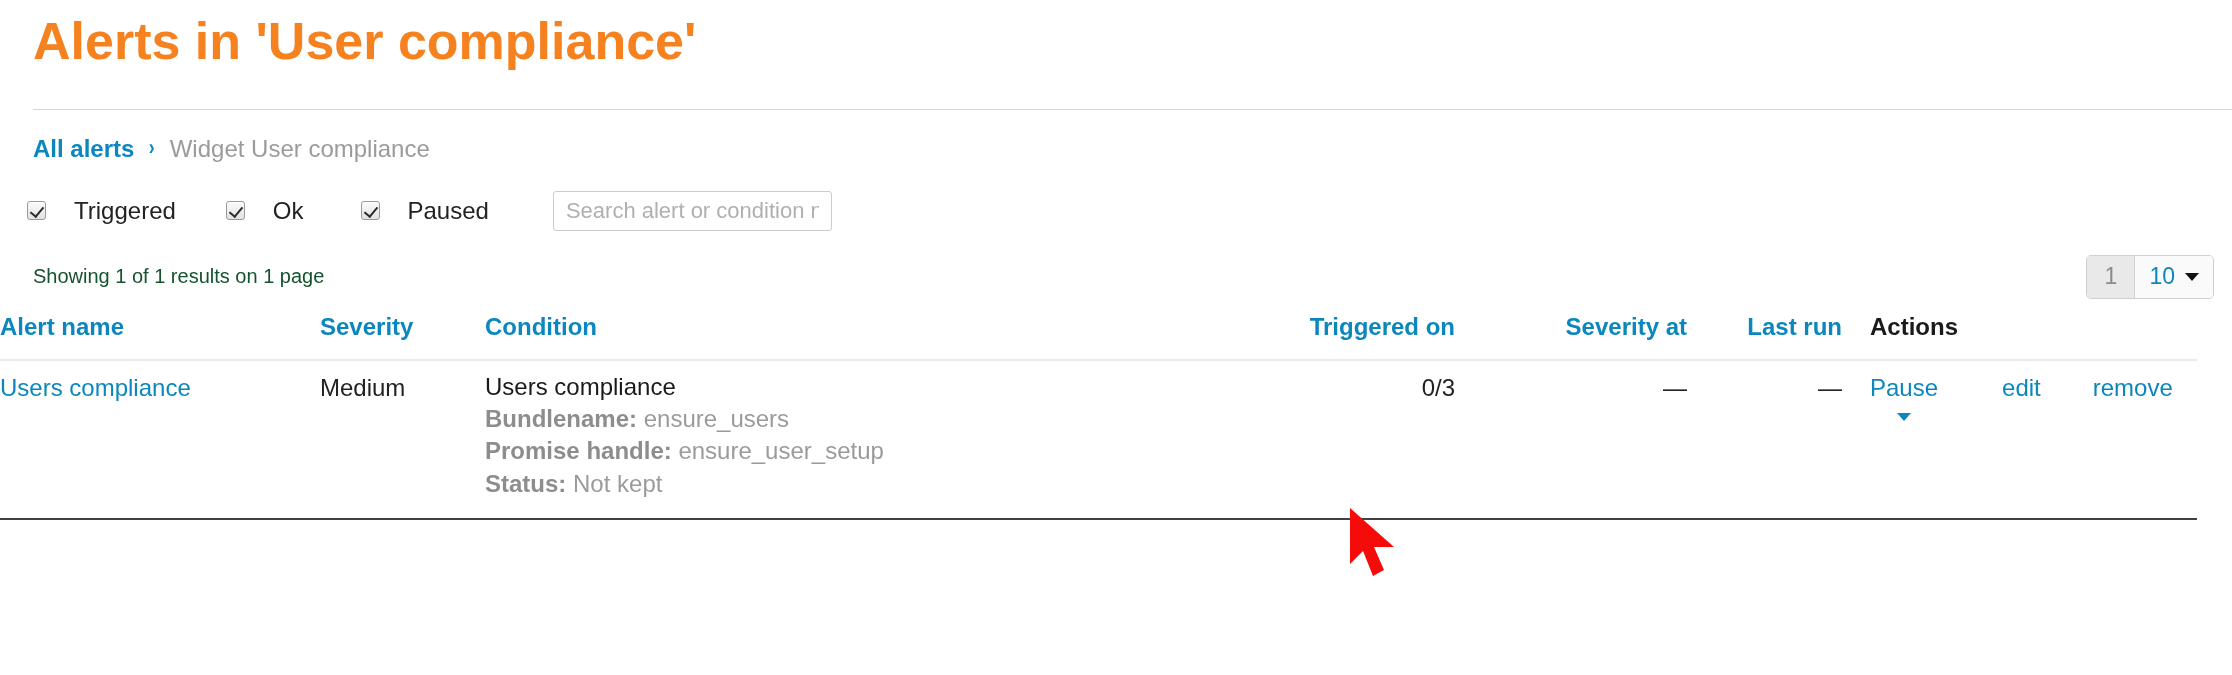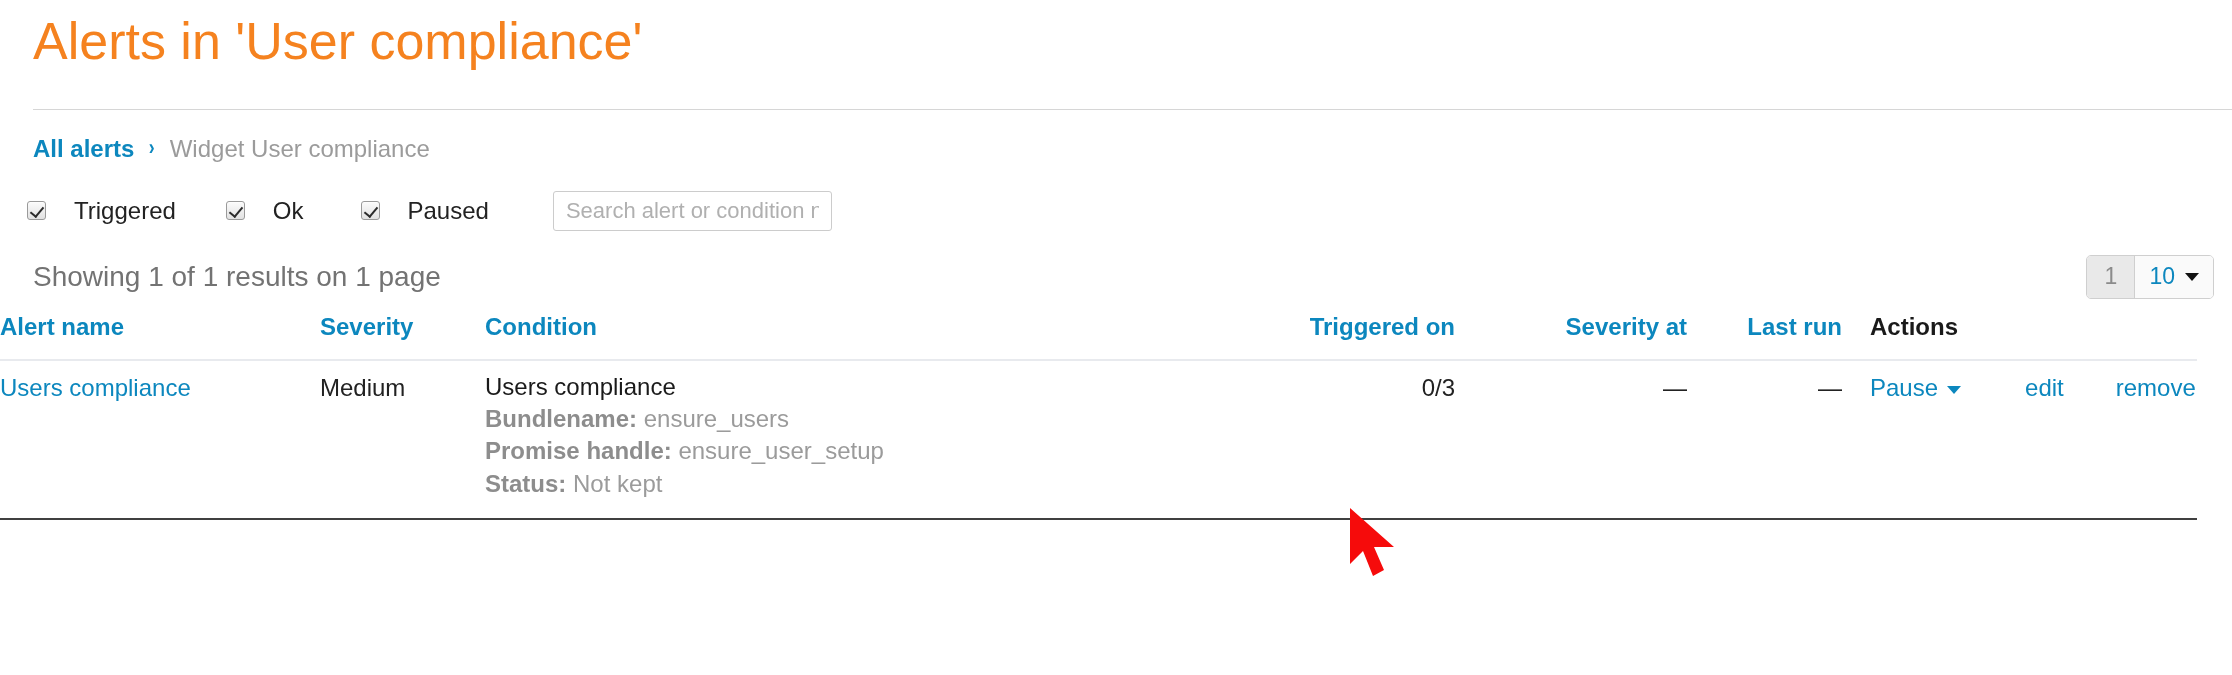--- a/index.html
+++ b/index.html
@@ -10,21 +10,21 @@
     color: #333333;
   }
   body { width: 2232px; height: 675px; overflow: hidden; position: relative; }
 
   .page { padding: 0 0 0 0; }
 
   
   .page-title {
     color: #f5821f;
     font-size: 52px;
-    font-weight: 400;
+    font-weight: 700;
     line-height: 1.05;
     letter-spacing: 0px;
     margin: 0;
     padding: 14px 0 0 33px;
     white-space: nowrap;
   }
 
   .title-rule {
     margin: 40px 0 0 33px;
     height: 1px;
@@ -116,22 +116,22 @@
   
   .results-bar {
     margin: 22px 0 0 0;
     padding: 0 10px 0 33px;
     display: flex;
     align-items: center;
     justify-content: space-between;
     height: 44px;
   }
   .results-text {
-    font-size: 28px;
-    color: #737373;
+    font-size: 20px;
+    color: #14532d;
     white-space: nowrap;
   }
 
   .pager {
     display: flex;
     align-items: stretch;
     border: 1px solid #cfcfcf;
     border-radius: 5px;
     overflow: hidden;
     height: 44px;
@@ -217,21 +217,21 @@
   .actions {
     display: flex;
     align-items: flex-start;
     white-space: nowrap;
   }
   .act-link {
     color: #0c87be;
     text-decoration: none;
     cursor: pointer;
   }
-  .pause-wrap { display: inline-flex; align-items: center; gap: 9px; }
+  .pause-wrap { display: inline-flex; align-items: center; gap: 9px; flex-direction: column; }
   .caret-sm {
     width: 0; height: 0;
     border-left: 7px solid transparent;
     border-right: 7px solid transparent;
     border-top: 8px solid #0c87be;
     display: inline-block;
     position: relative;
     top: 2px;
   }
   .act-gap-1 { width: 64px; }

